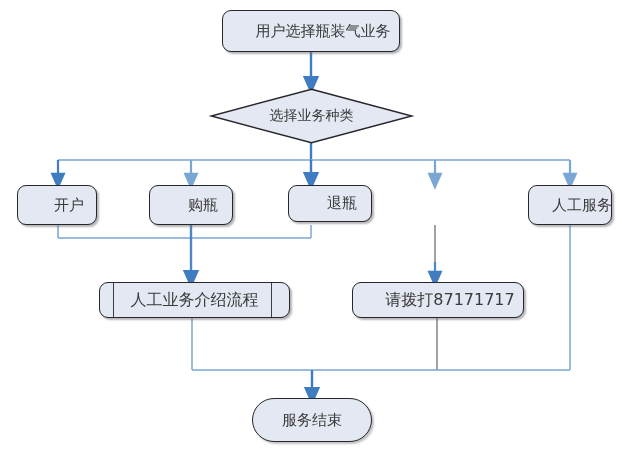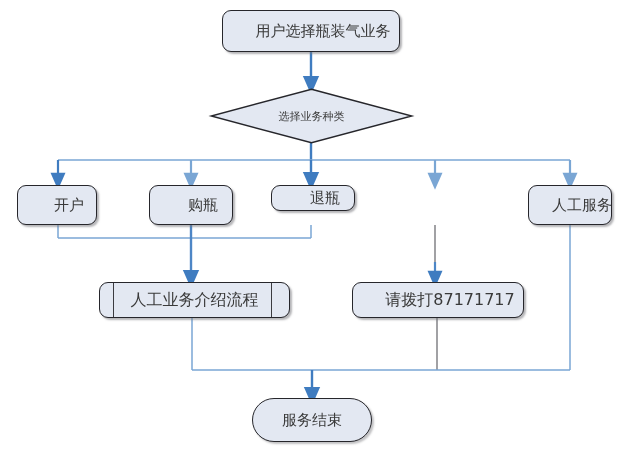--- a/index.html
+++ b/index.html
@@ -74,21 +74,21 @@
     position:absolute;
     left:0; right:0; top:0; bottom:0;
     display:flex;
     align-items:center;
     justify-content:center;
     color:#3a3a3a;
     white-space:nowrap;
   }
 
   .t-start{ font-size:15px; }
-  .t-decision{ font-size:11px;text-align:right; }
+  .t-decision{ font-size:14px;text-align:right; }
   .t-option{ font-size:15px; }
   .t-sub{ font-size:16px; }
   .t-end{ font-size:15px; }
 </style>
 </head>
 <body>
 
 <div id="canvas">
 
   <svg id="wires" viewBox="0 0 622 455" width="622" height="455">
@@ -144,21 +144,21 @@
   </div>
 
   <div class="node rrect t-option" style="left:17px; top:185px; width:80px; height:40px;align-items:center;">
     <span class="lbl">开户</span>
   </div>
 
   <div class="node rrect t-option" style="left:149px; top:185px; width:84px; height:40px;">
     <span class="lbl">购瓶</span>
   </div>
 
-  <div class="node rrect t-option" style="left:271px; top:185px; width:84px; height:26px;">
+  <div class="node rrect t-option" style="left:288px; top:185px; width:84px; height:37px;">
     <span class="lbl">退瓶</span>
   </div>
 
 
   <div class="node rrect t-option" style="left:528px; top:185px; width:84px; height:40px;">
     <span class="lbl">人工服务</span>
   </div>
 
   <div class="node predef t-sub" style="left:99px; top:282px; width:191px; height:36px;">
     <span class="bar left"></span>

